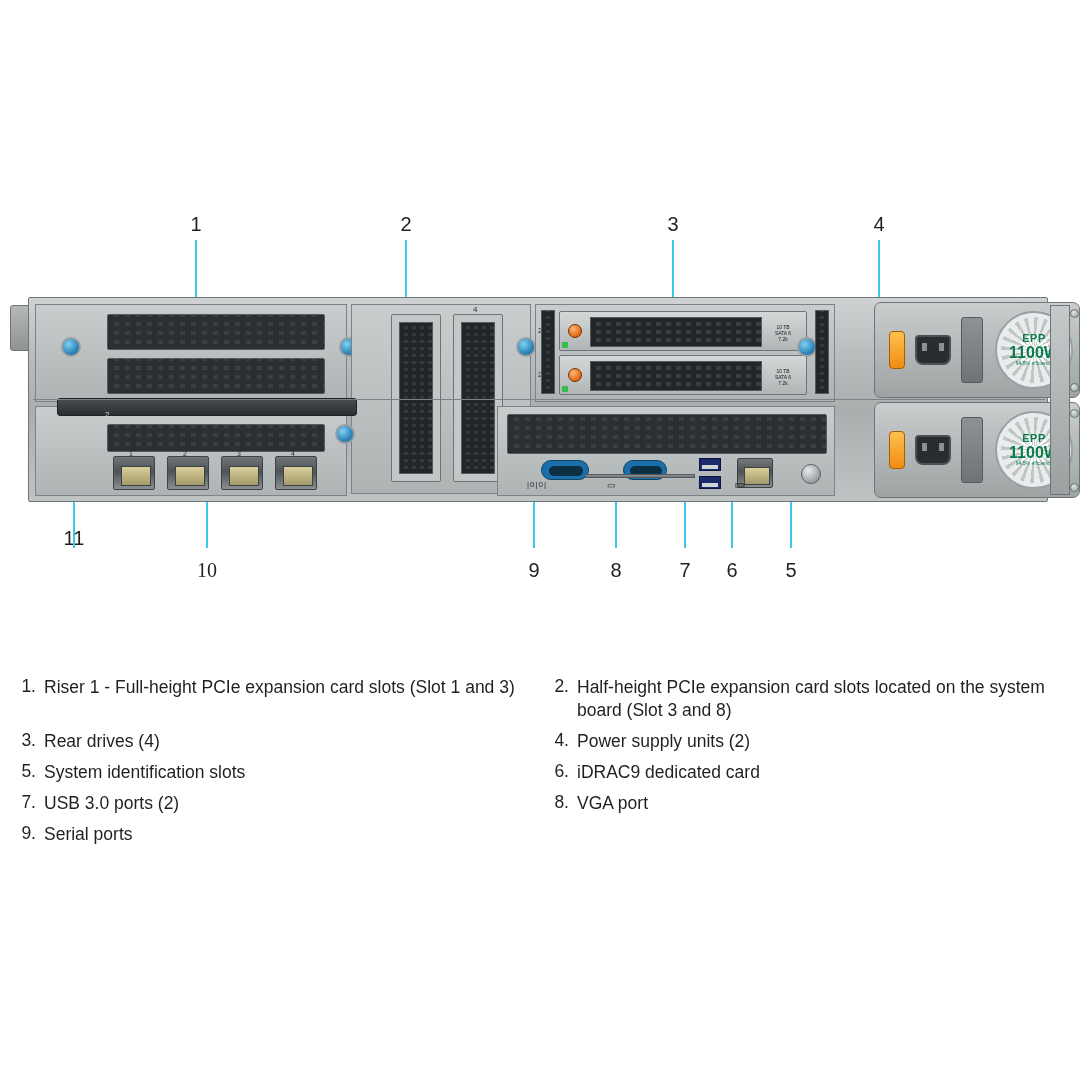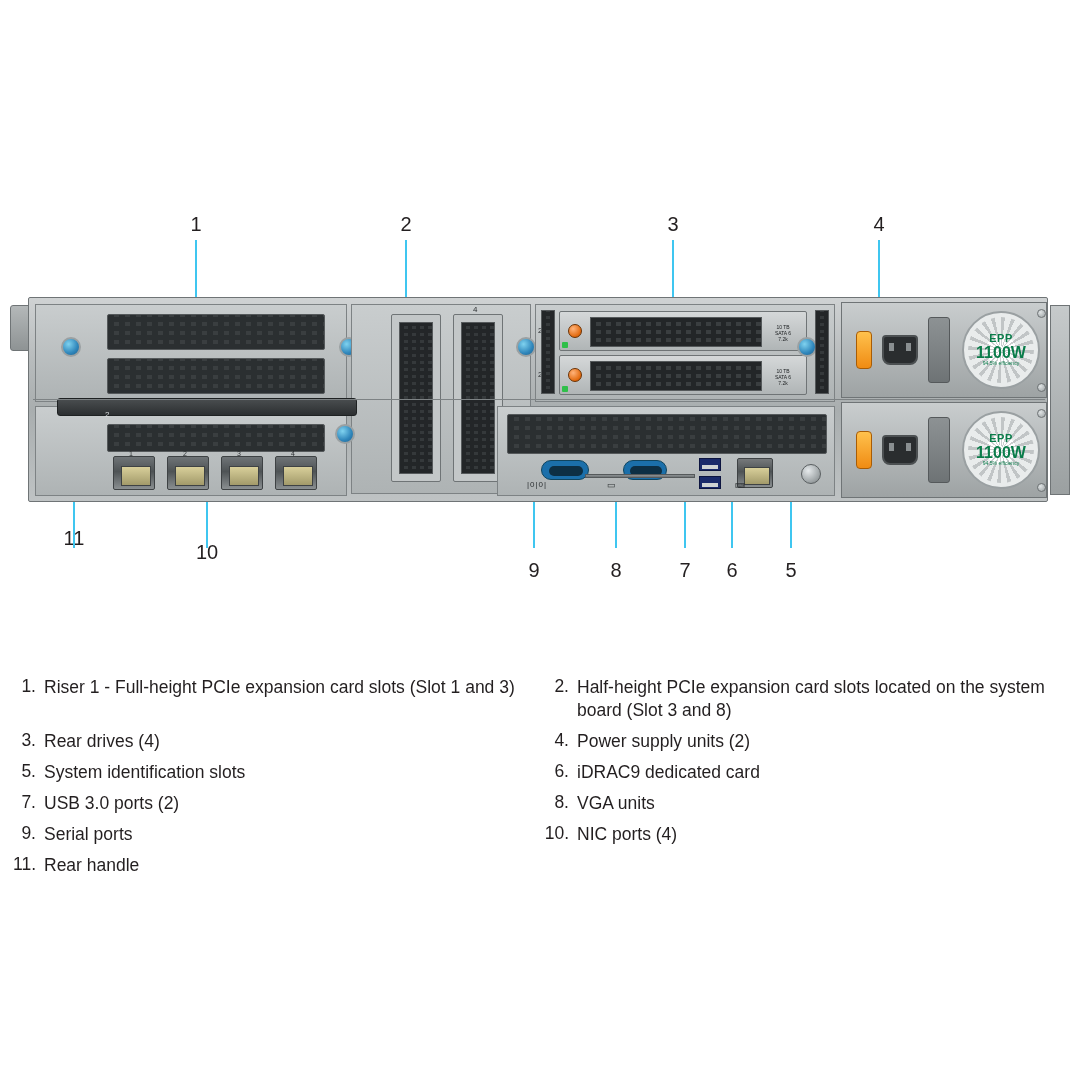--- a/index.html
+++ b/index.html
@@ -238,21 +238,22 @@
     width: 6px; height: 6px;
     background: #2fbf4a;
     border-radius: 1px;
   }
 
   
   .psu {
     position: absolute;
     background: linear-gradient(180deg,#c9cdce,#9ea3a4);
     border: 1px solid #6f7476;
-    border-radius: 0;
+    border-radius: 7px;
+    margin-left: 33px;
   }
   .psu-handle {
     position: absolute;
     width: 16px; height: 38px;
     border-radius: 4px;
     background: linear-gradient(180deg,#ffc14d,#f08b13);
     border: 1px solid #a85c05;
   }
   .iec {
     position: absolute;
@@ -334,21 +335,21 @@
 <body>
 
 <div id="page">
 
   <div class="callout-num" style="left:176px; top:212px;">1</div>
   <div class="callout-num" style="left:386px; top:212px;">2</div>
   <div class="callout-num" style="left:653px; top:212px;">3</div>
   <div class="callout-num" style="left:859px; top:212px;">4</div>
 
   <div class="callout-num" style="left:54px; top:526px;">11</div>
-  <div class="callout-num" style="left:187px; top:540px;">10</div>
+  <div class="callout-num" style="left:187px; top:558px;font-family:Liberation Serif, serif;">10</div>
   <div class="callout-num" style="left:514px; top:558px;">9</div>
   <div class="callout-num" style="left:596px; top:558px;">8</div>
   <div class="callout-num" style="left:665px; top:558px;">7</div>
   <div class="callout-num" style="left:712px; top:558px;">6</div>
   <div class="callout-num" style="left:771px; top:558px;">5</div>
 
   <div class="leader" style="left:195px; top:240px; height:104px;"></div>
   <div class="dot" style="left:193px; top:342px;"></div>
 
   <div class="leader" style="left:405px; top:240px; height:94px;"></div>
@@ -531,37 +532,29 @@
       </div>
     </div>
 
     <div class="legend-row">
       <div class="legend-col left">
         <div class="legend-num">7.</div>
         <div class="legend-text">USB 3.0 ports (2)</div>
       </div>
       <div class="legend-col right">
         <div class="legend-num">8.</div>
-        <div class="legend-text">VGA units</div>
+        <div class="legend-text">VGA port</div>
       </div>
     </div>
 
     <div class="legend-row">
       <div class="legend-col left">
         <div class="legend-num">9.</div>
         <div class="legend-text">Serial ports</div>
       </div>
-      <div class="legend-col right">
-        <div class="legend-num">10.</div>
-        <div class="legend-text">NIC ports (4)</div>
-      </div>
     </div>
 
     <div class="legend-row">
-      <div class="legend-col left">
-        <div class="legend-num">11.</div>
-        <div class="legend-text">Rear handle</div>
-      </div>
       <div class="legend-col right"></div>
     </div>
 
   </div>
 </div>
 
 </body></html>

